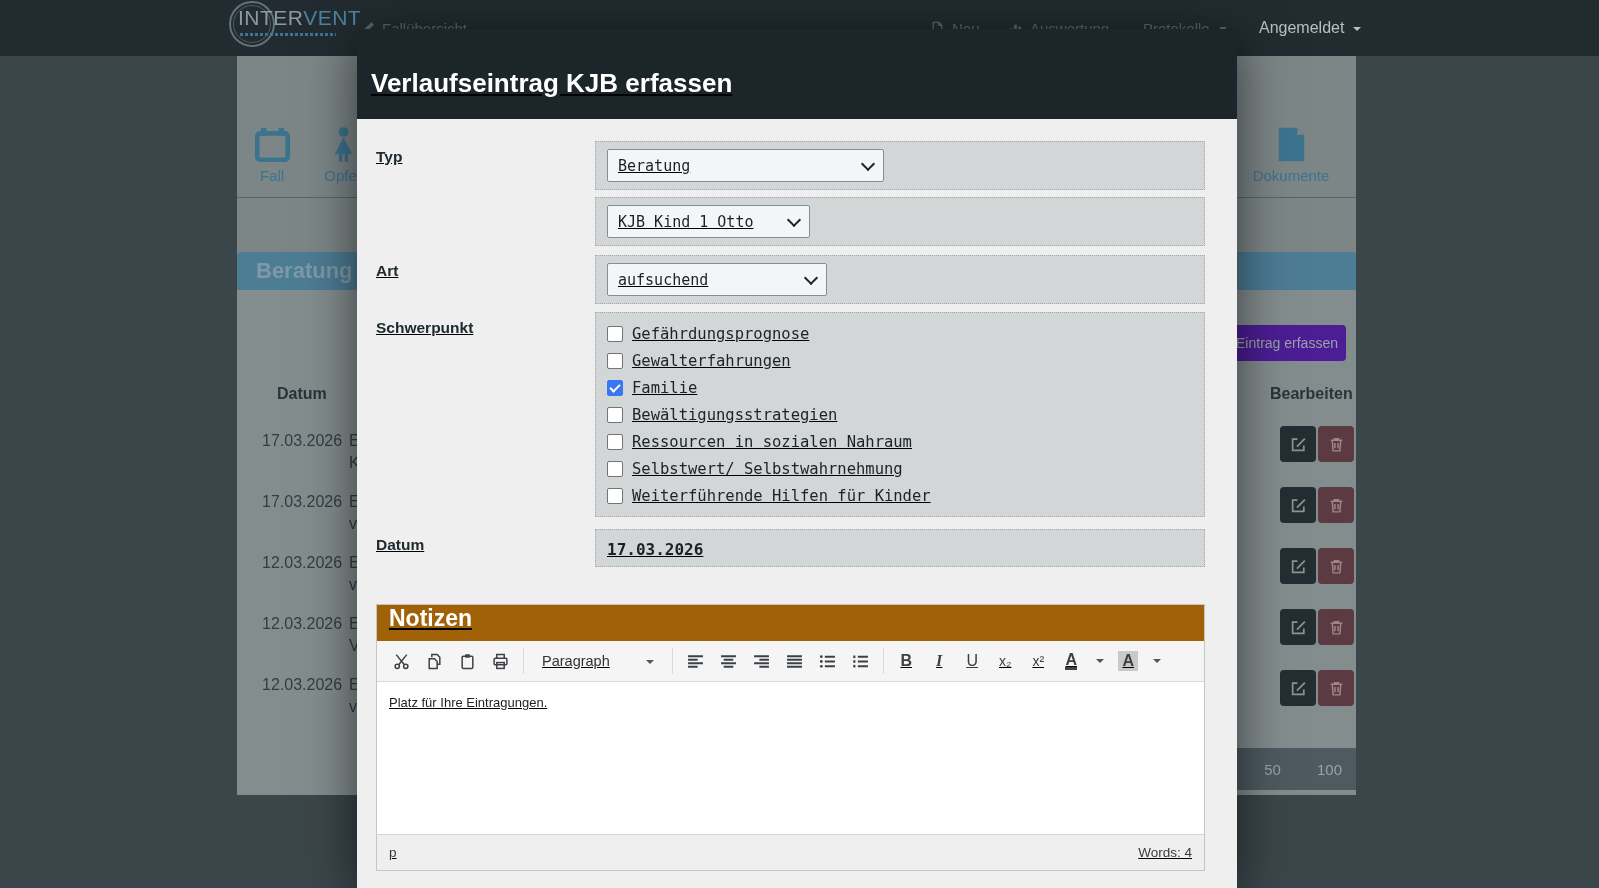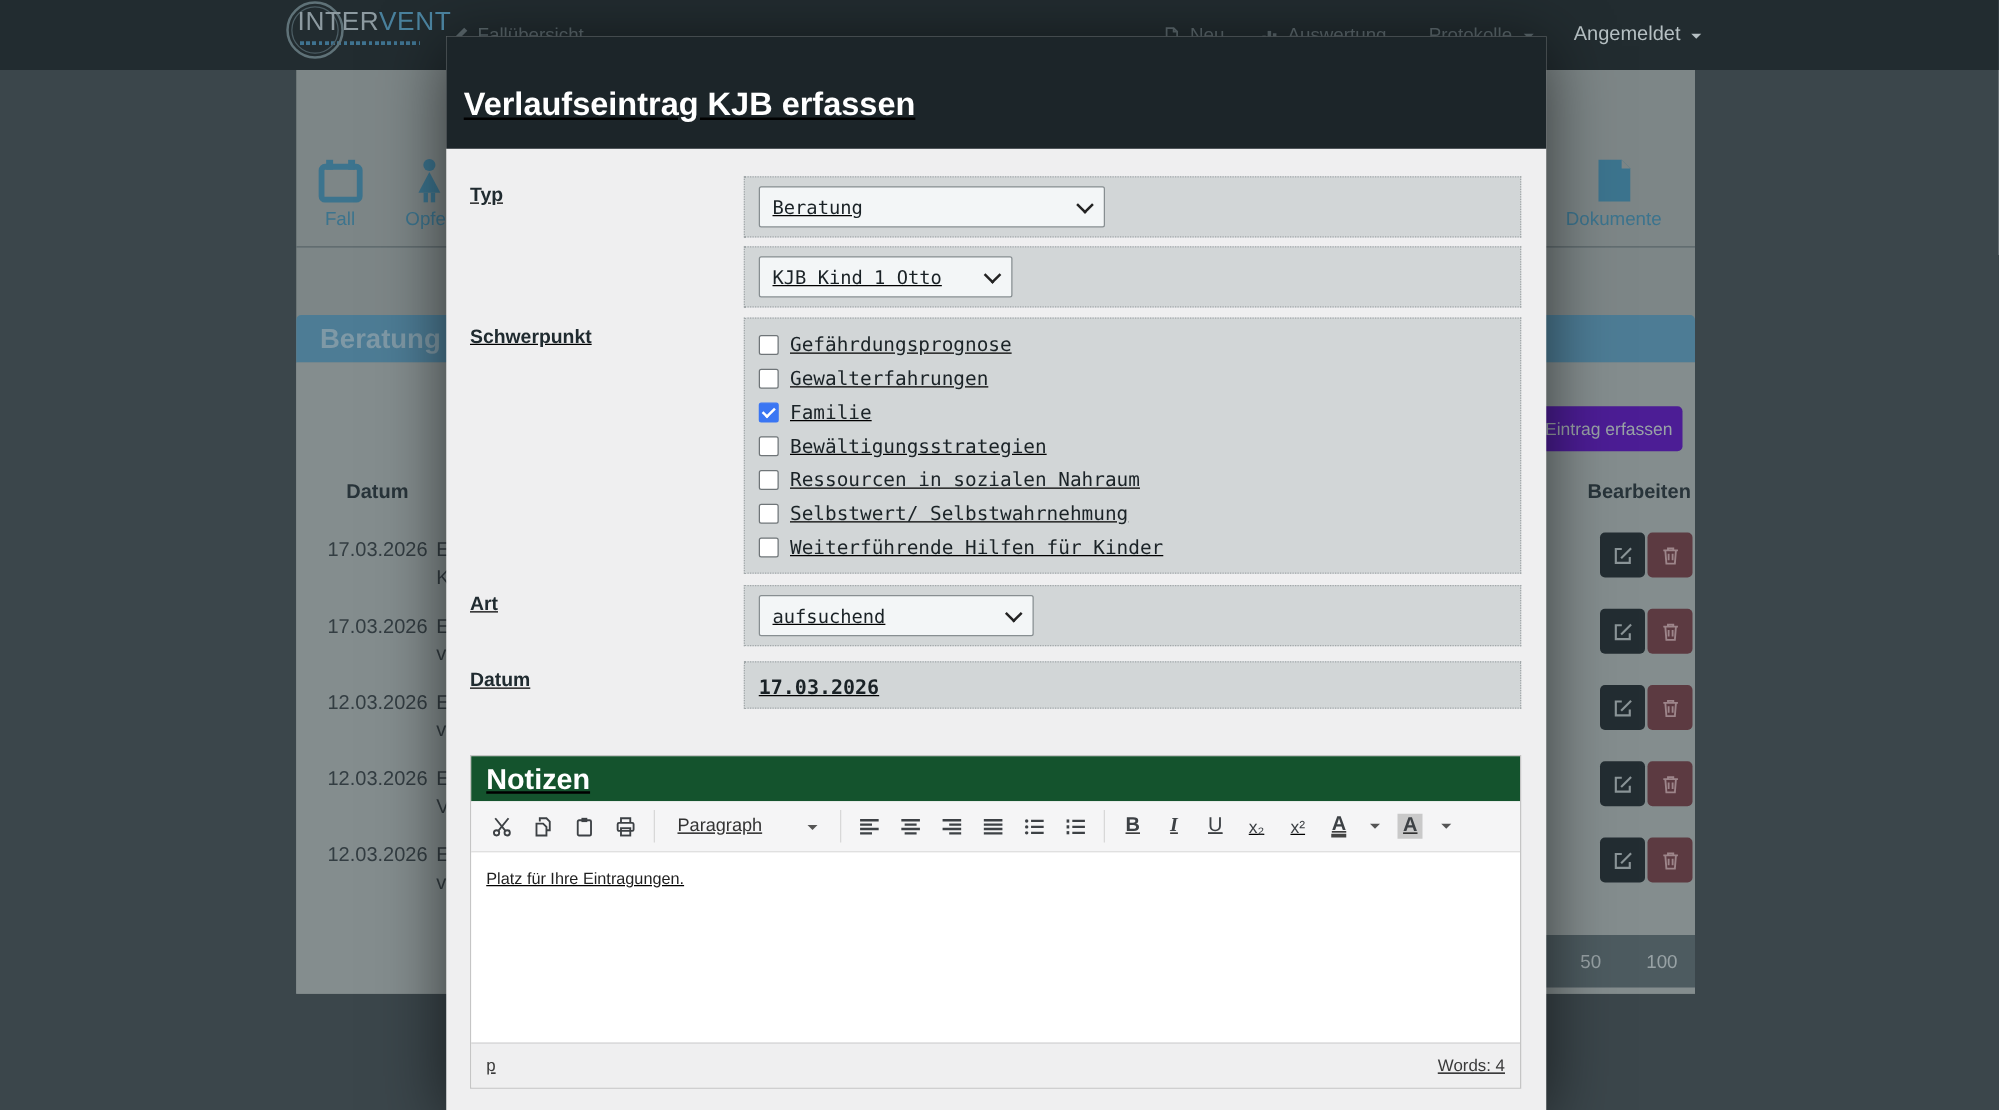--- a/index.html
+++ b/index.html
@@ -54,42 +54,42 @@
   .btn-del{left:1318px;background:#5c3a41;color:#9d858a;}
   .pagebar{position:absolute;left:1100px;top:748px;width:256px;height:42px;background:#4d5b60;
     display:flex;align-items:center;justify-content:flex-end;gap:36px;padding-right:14px;box-sizing:border-box;
     color:#98a2a5;font-size:15px;}
   .pagebar span{cursor:pointer;}
   
   .modal{position:absolute;left:357px;top:29px;width:880px;height:859px;background:#efeff0;
     box-shadow:0 8px 50px rgba(0,0,0,.6);text-decoration:underline;}
   .modal-header{height:90px;background:#1c2529;display:flex;align-items:flex-end;box-sizing:border-box;padding:0 0 20px 14px;}
   .modal-title{color:#ffffff;font-size:26px;font-weight:bold;}
-  .modal-body{padding:0 20px 0 19px;}
+  .modal-body{padding:0 32px 0 19px;}
   .frow{display:flex;}
   .flabel{width:219px;box-sizing:border-box;padding-top:7px;font-size:15.5px;font-weight:bold;color:#202b30;}
   .fpanel{flex:1;background:#d2d6d7;border:1px dotted #a2a8aa;box-sizing:border-box;padding:7px 11px;}
   .mt-1{margin-top:22px;} .mt-2{margin-top:7px;} .mt-3{margin-top:9px;} .mt-4{margin-top:8px;}
   .mt-5{margin-top:12px;} .mt-n{margin-top:37px;}
   .sel{display:flex;align-items:center;justify-content:space-between;height:33px;box-sizing:border-box;
     background:#f3f6f7;border:1px solid #878e91;border-radius:2px;padding:0 10px;cursor:pointer;
     font-family:"DejaVu Sans Mono", monospace;font-size:15px;color:#1a2226;}
   .sel .chev{width:8px;height:8px;border-right:2px solid #222;border-bottom:2px solid #222;
     transform:rotate(45deg);margin-top:-4px;margin-left:14px;flex:none;}
   .w-typ{width:277px;} .w-kjb{width:203px;} .w-art{width:220px;}
   .ck{display:flex;align-items:center;height:27px;cursor:pointer;}
   .ck .box{width:14px;height:14px;background:#ffffff;border:1px solid #6f7578;border-radius:2px;flex:none;position:relative;}
   .ck .box.on{background:#3a76f3;border-color:#3a76f3;}
   .ck .box.on::after{content:"";position:absolute;left:4px;top:1px;width:4px;height:8px;
     border-right:2px solid #fff;border-bottom:2px solid #fff;transform:rotate(45deg);}
   .ck-label{margin-left:9px;font-family:"DejaVu Sans Mono", monospace;font-size:15.5px;color:#1b2327;}
   .datum-val{font-family:"DejaVu Sans Mono", monospace;font-weight:bold;font-size:16px;color:#1a2226;padding-top:3px;}
   
   .nz{border:1px solid #c5c5c5;}
-  .nz-header{height:36px;background:#14532d;display:flex;align-items:center;}
+  .nz-header{height:36px;background:#a16207;display:flex;}
   .nz-title{color:#ffffff;font-size:23px;font-weight:bold;margin-left:12px;}
   .nz-toolbar{height:40px;background:#f5f5f6;border-bottom:1px solid #d9d9d9;display:flex;align-items:center;padding:0 8px;}
   .tb-btn{min-width:33px;height:28px;display:flex;align-items:center;justify-content:center;color:#3d4145;cursor:pointer;}
   .tb-btn svg{width:17px;height:17px;}
   .tb-sep{width:1px;height:26px;background:#d8d8d8;margin:0 6px;}
   .tb-para{display:flex;align-items:center;gap:34px;padding:0 12px;color:#333;font-size:14.5px;cursor:pointer;}
   .tb-para .caret{border-top-color:#555;}
   .tb-text{font-size:16px;}
   .tb-bold{font-weight:bold;}
   .tb-italic{font-style:italic;font-family:"Liberation Serif", serif;font-weight:bold;}
@@ -288,64 +288,64 @@
     <div class="frow mt-2">
       <div class="flabel"></div>
       <div class="fpanel">
         <div class="sel w-kjb">
           <span>KJB Kind 1 Otto</span>
           <span class="chev"></span>
         </div>
       </div>
     </div>
 
-    <div class="frow mt-4">
-      <div class="flabel">Schwerpunkt</div>
-      <div class="fpanel">
-        <label class="ck">
-            <span class="box"></span>
-            <span class="ck-label">Gefährdungsprognose</span>
-          </label>
-        <label class="ck">
-            <span class="box"></span>
-            <span class="ck-label">Gewalterfahrungen</span>
-          </label>
-        <label class="ck">
-            <span class="box on"></span>
-            <span class="ck-label">Familie</span>
-          </label>
-        <label class="ck">
-            <span class="box"></span>
-            <span class="ck-label">Bewältigungsstrategien</span>
-          </label>
-        <label class="ck">
-            <span class="box"></span>
-            <span class="ck-label">Ressourcen in sozialen Nahraum</span>
-          </label>
-        <label class="ck">
-            <span class="box"></span>
-            <span class="ck-label">Selbstwert/ Selbstwahrnehmung</span>
-          </label>
-        <label class="ck">
-            <span class="box"></span>
-            <span class="ck-label">Weiterführende Hilfen für Kinder</span>
-          </label>
-      </div>
-    </div>
-
     <div class="frow mt-3">
       <div class="flabel">Art</div>
       <div class="fpanel">
         <div class="sel w-art">
           <span>aufsuchend</span>
           <span class="chev"></span>
         </div>
       </div>
     </div>
 
+    <div class="frow mt-4">
+      <div class="flabel">Schwerpunkt</div>
+      <div class="fpanel">
+        <label class="ck">
+            <span class="box"></span>
+            <span class="ck-label">Gefährdungsprognose</span>
+          </label>
+        <label class="ck">
+            <span class="box"></span>
+            <span class="ck-label">Gewalterfahrungen</span>
+          </label>
+        <label class="ck">
+            <span class="box on"></span>
+            <span class="ck-label">Familie</span>
+          </label>
+        <label class="ck">
+            <span class="box"></span>
+            <span class="ck-label">Bewältigungsstrategien</span>
+          </label>
+        <label class="ck">
+            <span class="box"></span>
+            <span class="ck-label">Ressourcen in sozialen Nahraum</span>
+          </label>
+        <label class="ck">
+            <span class="box"></span>
+            <span class="ck-label">Selbstwert/ Selbstwahrnehmung</span>
+          </label>
+        <label class="ck">
+            <span class="box"></span>
+            <span class="ck-label">Weiterführende Hilfen für Kinder</span>
+          </label>
+      </div>
+    </div>
+
     <div class="frow mt-5">
       <div class="flabel">Datum</div>
       <div class="fpanel">
         <div class="datum-val">17.03.2026</div>
       </div>
     </div>
 
     <div class="nz mt-n">
       <div class="nz-header">
         <span class="nz-title">Notizen</span>

